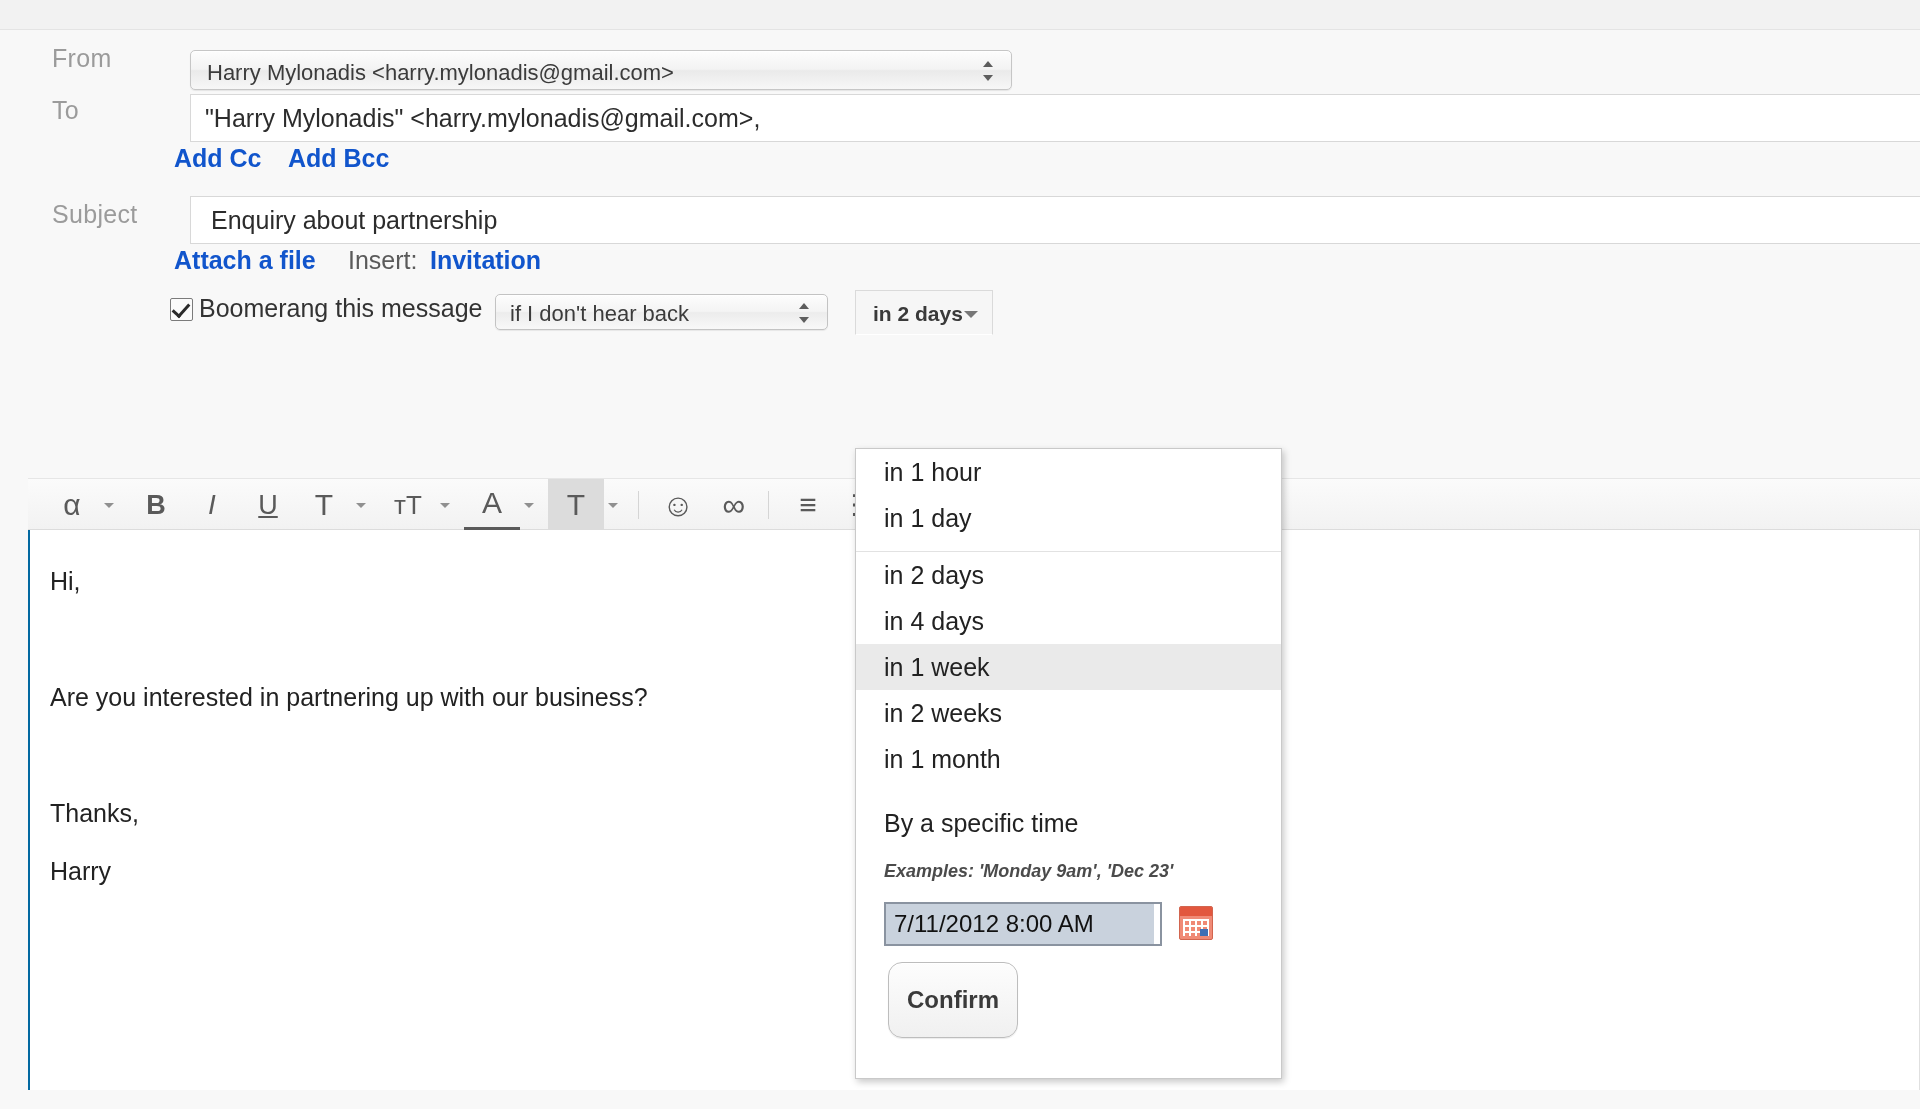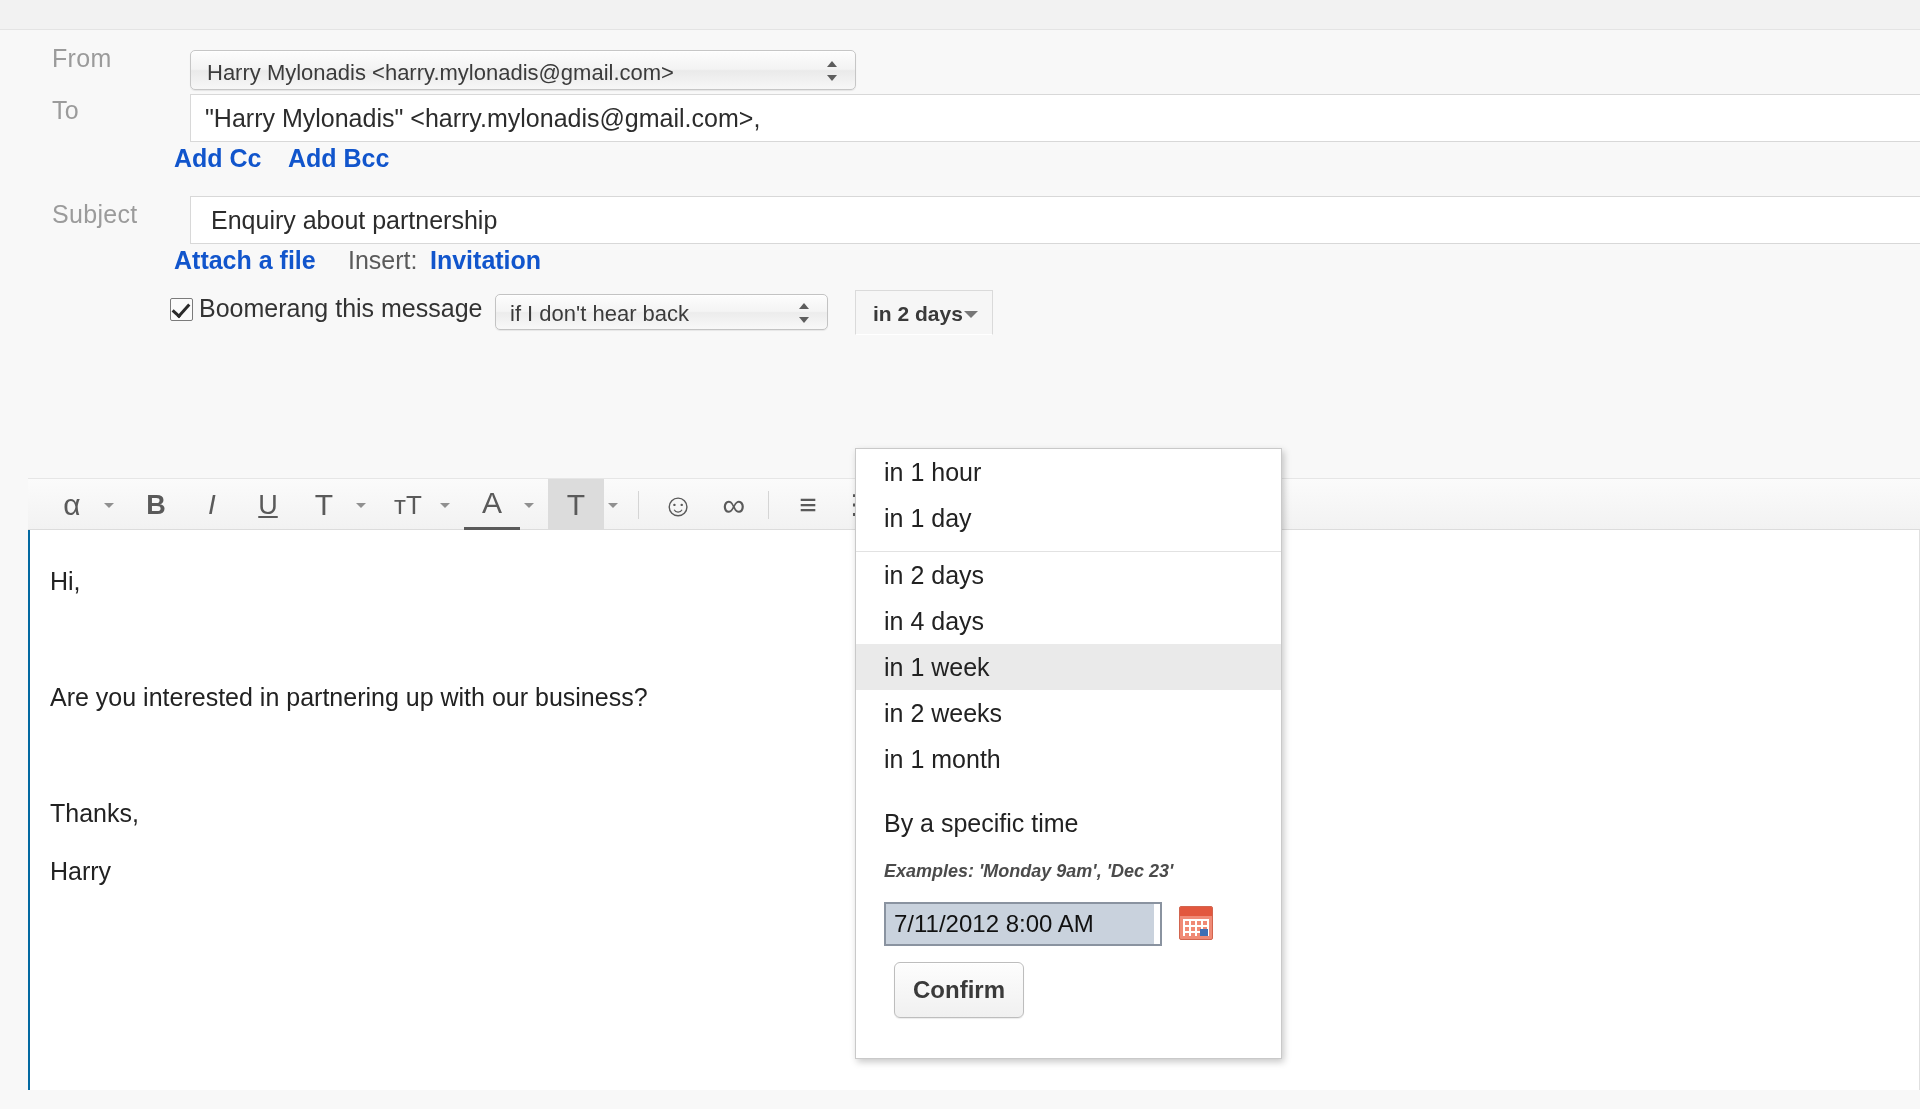--- a/index.html
+++ b/index.html
@@ -43,21 +43,21 @@
     top: 14px;
     font-size: 25px;
     color: #9b9b9b;
     letter-spacing: 0.3px;
   }
 
   
   .from-select {
     position: absolute;
     left: 168px; top: 20px;
-    width: 666px; height: 40px;
+    width: 822px; height: 40px;
     background: linear-gradient(to bottom, #fdfdfd 0%, #f3f3f3 48%, #eaeaea 52%, #f7f7f7 100%);
     border: 1px solid #c6c6c6;
     border-radius: 5px;
     box-shadow: 0 1px 1px rgba(0,0,0,.08), inset 0 1px 0 #fff;
     cursor: pointer;
   }
   .from-select-text {
     position: absolute; left: 16px; top: 9px;
     font-size: 22px; color: #3b3b3b;
     white-space: nowrap;
@@ -337,29 +337,29 @@
       repeating-linear-gradient(to right, #ffffff 0 2px, transparent 2px 6px),
       repeating-linear-gradient(to bottom, #ffffff 0 2px, transparent 2px 6px);
   }
   .cal-icon .cal-dot {
     position: absolute; right: 4px; bottom: 3px;
     width: 8px; height: 7px;
     background: #3f6fb5;
   }
   .confirm-btn {
     margin-top: 16px;
-    margin-left: 10px;
+    margin-left: 4px;
     display: inline-block;
-    padding: 13px 18px;
+    padding: 23px 18px;
     font-size: 24px;
     font-weight: bold;
     color: #3a3a3a;
     background: linear-gradient(to bottom,#fdfdfd,#f0f0f0);
     border: 1px solid #bdbdbd;
-    border-radius: 6px;
+    border-radius: 14px;
     box-shadow: 0 1px 1px rgba(0,0,0,.08), inset 0 1px 0 #fff;
     cursor: pointer;
     font-family: "Liberation Sans", sans-serif;
   }
 </style>
 </head>
 <body>
 
 <div id="screen">
 

